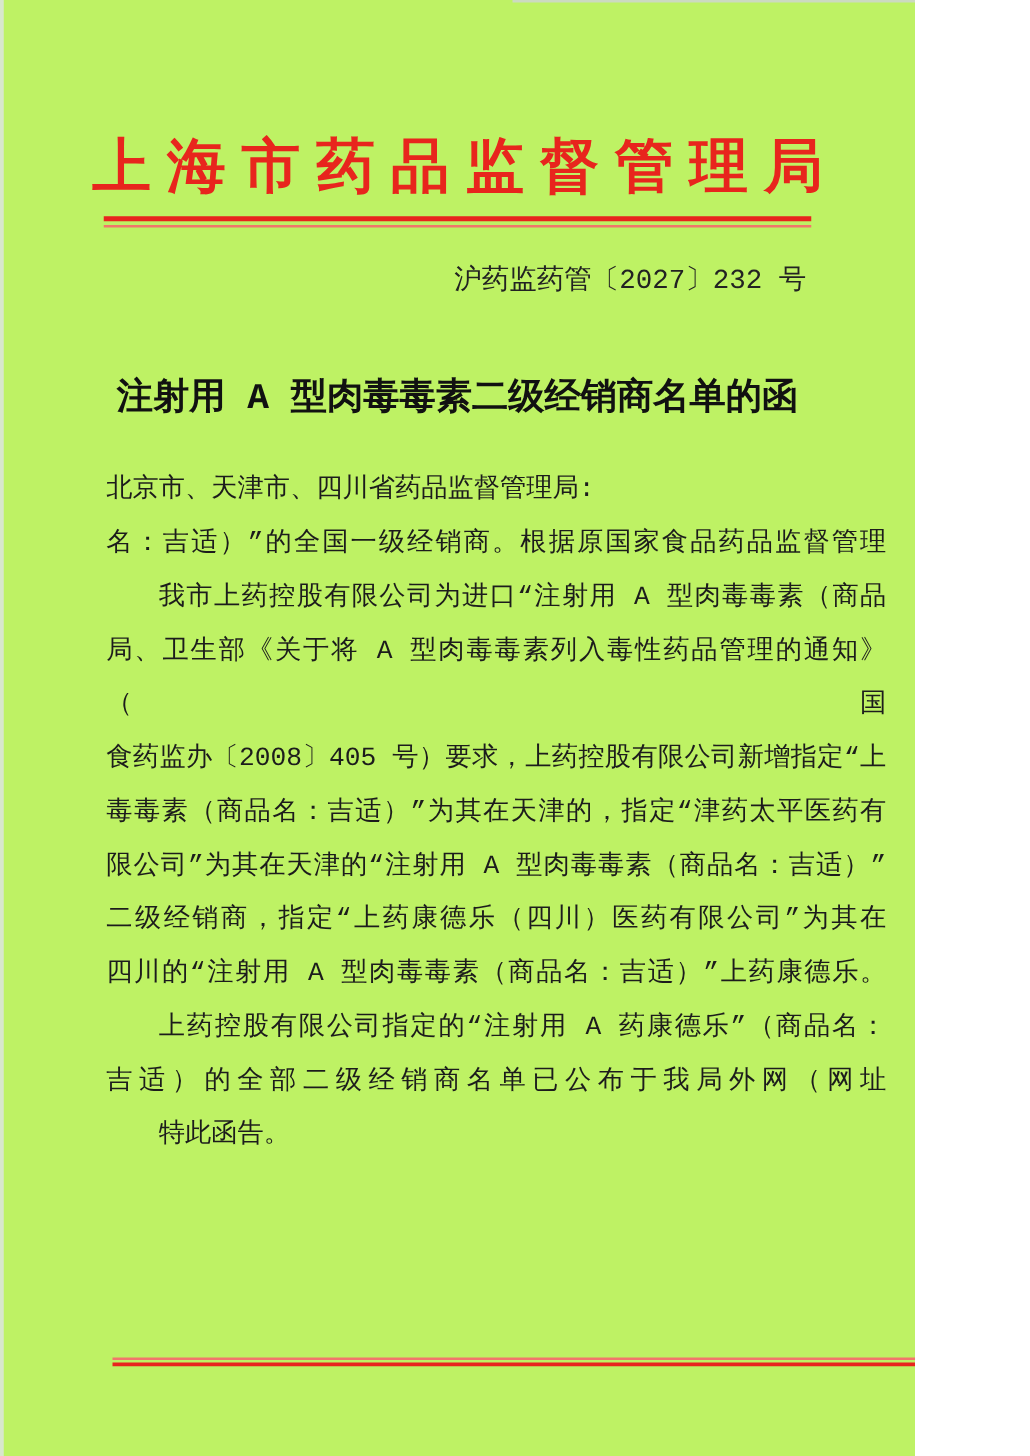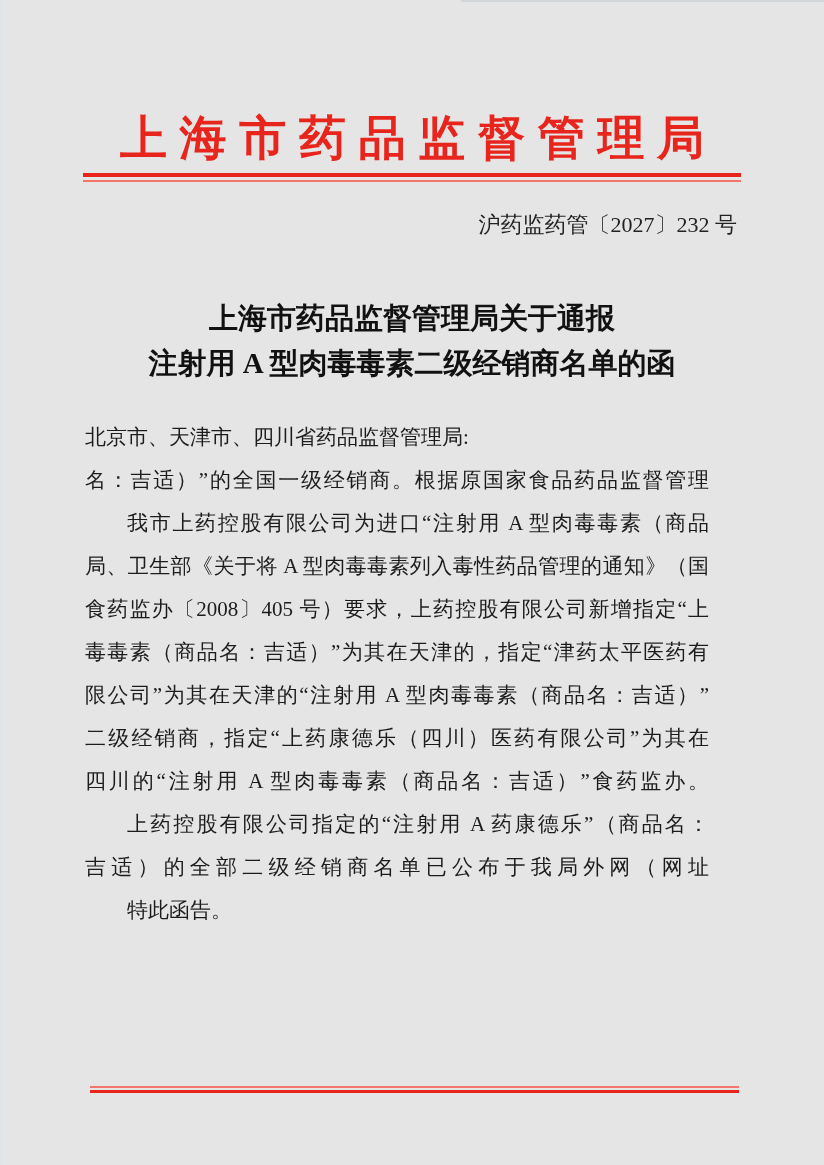--- a/index.html
+++ b/index.html
@@ -3,24 +3,24 @@
 <meta charset="utf-8">
 <style>
   :root{
     --accent:#e8251d;
     --accent-light:#f2766b;
     --ink:#1c1c1c;
   }
   html,body{margin:0;padding:0;background:#fff;}
   .page{
     position:relative;
-    width:824px;height:1165px;
-    background:#e5e5e5;
+    width:732px;height:1165px;
+    background:#bef264;
     overflow:hidden;
-    font-family:Liberation Serif, serif;
+    font-family:Liberation Mono, monospace;
     color:var(--ink);
   }
   
   .edge-left{position:absolute;left:0;top:0;width:3px;height:100%;background:#dfe3e6;opacity:.8;}
   .edge-top{position:absolute;right:0;top:0;width:44%;height:2px;background:#cfd3d7;opacity:.8;}
 
   .agency{
     margin:110px 40px 0 40px;
     text-align:center;
     font-size:47px;
@@ -86,35 +86,34 @@
 
   <div class="header-rule">
     <div class="thick"></div>
     <div class="gap"></div>
     <div class="thin"></div>
   </div>
 
   <div class="docnum">沪药监药管〔2027〕232 号</div>
 
   <div class="doc-title">
-    <div>上海市药品监督管理局关于通报</div>
     <div>注射用 A 型肉毒毒素二级经销商名单的函</div>
   </div>
 
   <div class="body-block">
     <div class="line">北京市、天津市、四川省药品监督管理局:</div>
     <div>
         <div class="line j">名：吉适）”的全国一级经销商。根据原国家食品药品监督管理</div>
         <div class="line j ind">我市上药控股有限公司为进口“注射用 A 型肉毒毒素（商品</div>
         <div class="line j">局、卫生部《关于将 A 型肉毒毒素列入毒性药品管理的通知》（国</div>
         <div class="line j">食药监办〔2008〕405 号）要求，上药控股有限公司新增指定“上</div>
         <div class="line j">毒毒素（商品名：吉适）”为其在天津的，指定“津药太平医药有</div>
         <div class="line j">限公司”为其在天津的“注射用 A 型肉毒毒素（商品名：吉适）”</div>
         <div class="line j">二级经销商，指定“上药康德乐（四川）医药有限公司”为其在</div>
-        <div class="line j">四川的“注射用 A 型肉毒毒素（商品名：吉适）”食药监办。</div>
+        <div class="line j">四川的“注射用 A 型肉毒毒素（商品名：吉适）”上药康德乐。</div>
         <div class="line j ind">上药控股有限公司指定的“注射用 A 药康德乐”（商品名：</div>
         <div class="line j">吉适）的全部二级经销商名单已公布于我局外网（网址</div>
         <div class="line ind">特此函告。</div>
       </div>
   </div>
 
   <div class="footer-rule">
     <div class="thin"></div>
     <div class="gap"></div>
     <div class="thick"></div>

